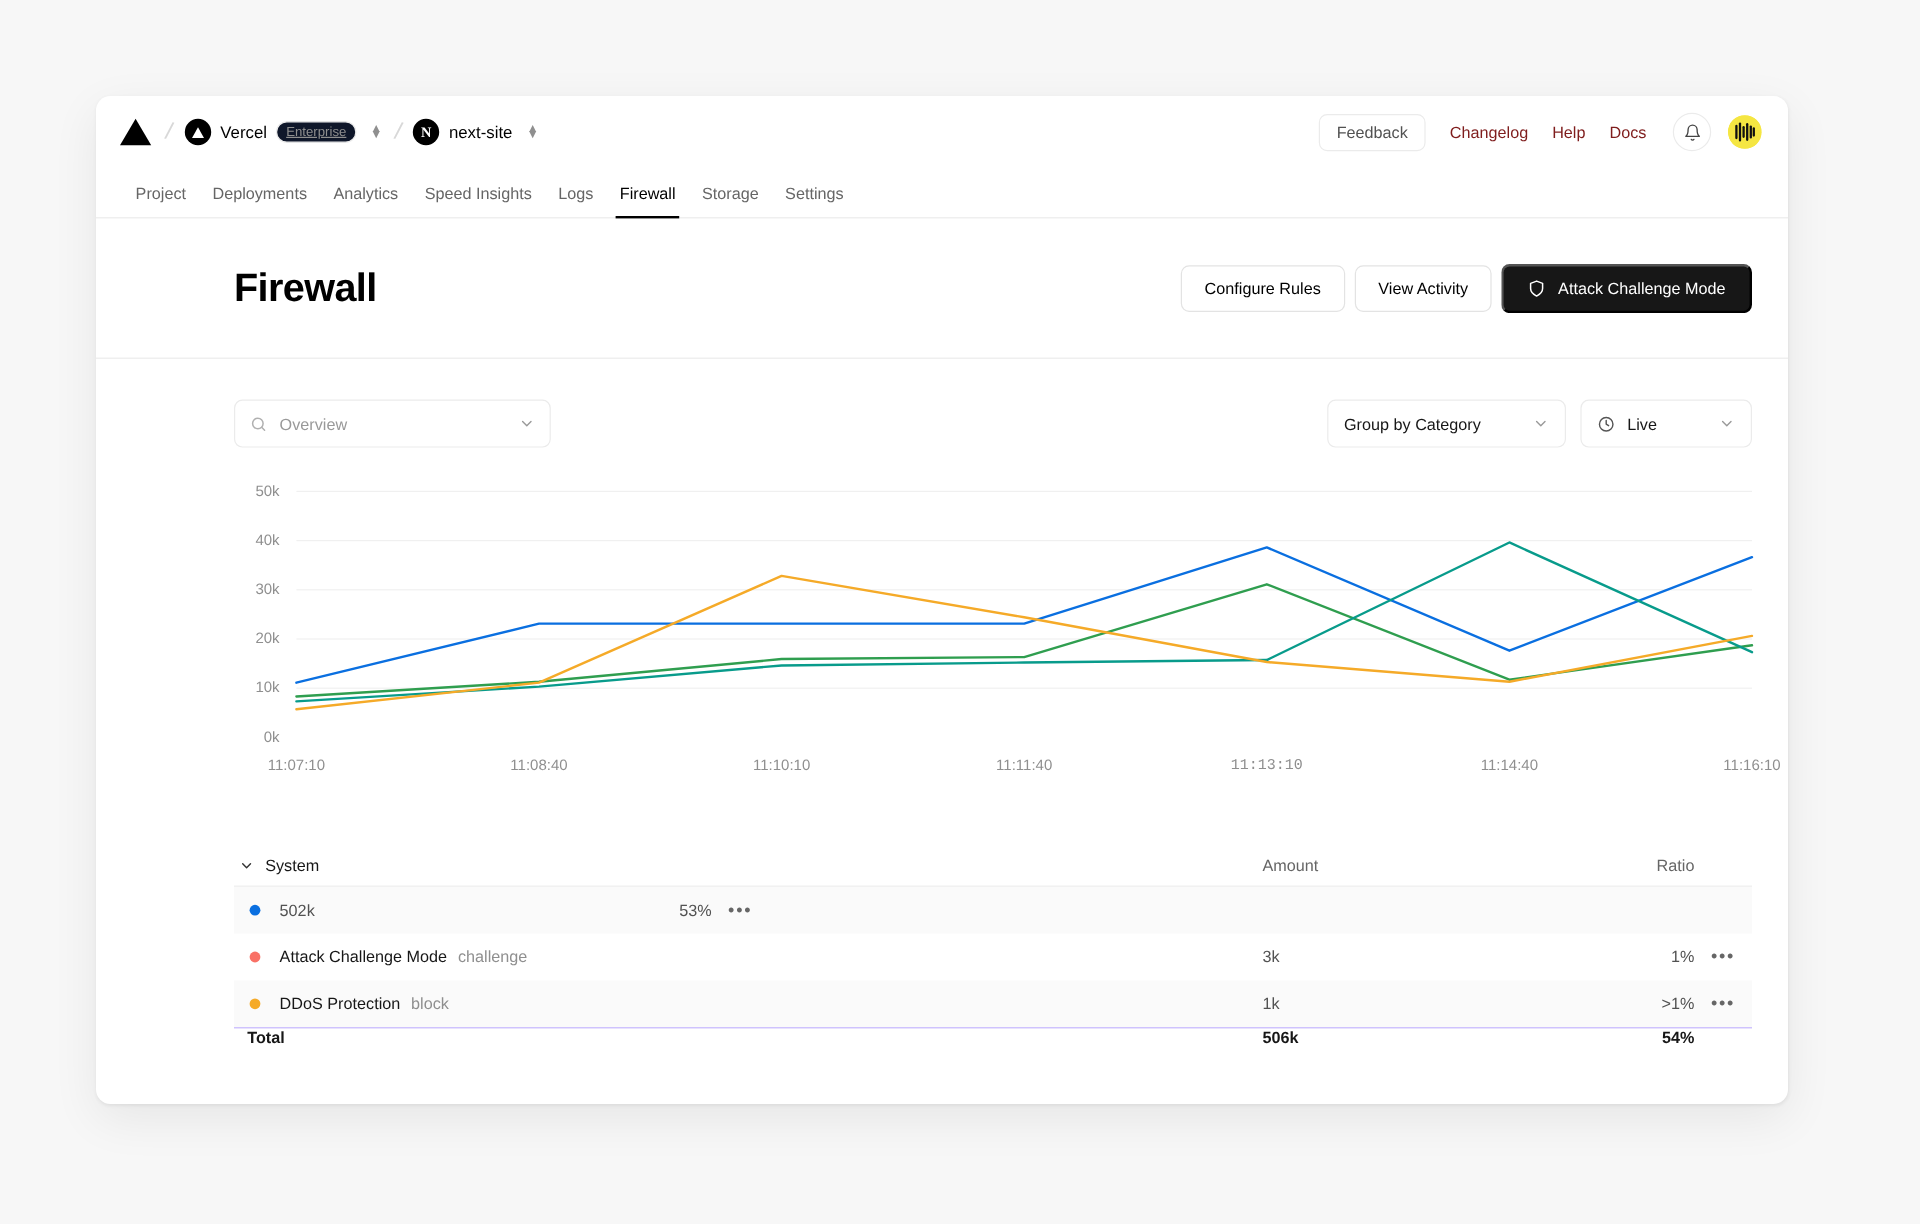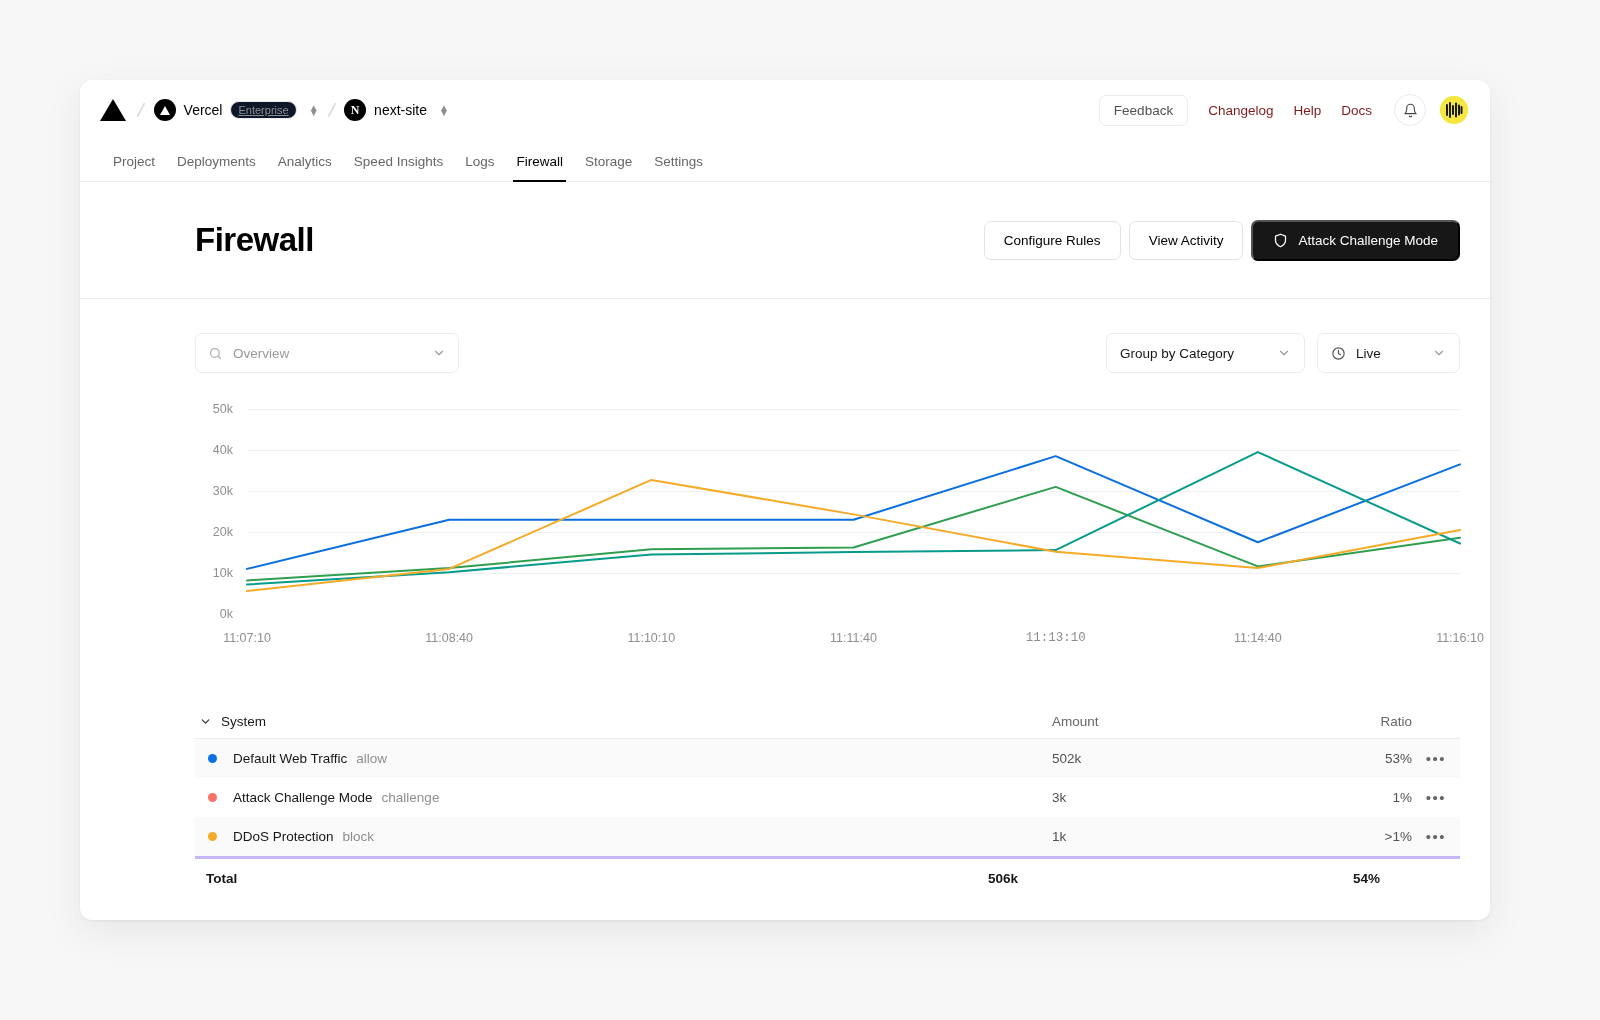--- a/index.html
+++ b/index.html
@@ -176,23 +176,22 @@
   }
   .trow.alt { background: #fafafa; }
   .dot { width: 9px; height: 9px; border-radius: 50%; margin: 0 16px 0 13px; flex: none; }
   .cell-name { flex: 1; font-size: 13.5px; color: #171717; font-weight: 500; display: flex; align-items: baseline; gap: 9px; }
   .cell-name .act { font-weight: 400; color: #8f8f8f; }
   .cell-amount { width: 240px; font-size: 13.5px; color: #525252; }
   .cell-ratio { width: 120px; font-size: 13.5px; color: #525252; text-align: right; }
   .cell-more { width: 48px; text-align: right; padding-right: 14px; color: #666; font-size: 15px; letter-spacing: 1.5px; }
 
   .totalrow {
-    display: flex; align-items: center; height: 42px;
-    border-top: 3px solid #c4b5fd;
-    gap: 32px;
+    display: flex; align-items: flex-start; height: 42px;
+    border-top: 1px solid #c4b5fd;
   }
   .total-label { flex: 1; font-size: 13.5px; font-weight: 600; color: #171717; padding-left: 11px; }
   .total-amount { width: 240px; font-size: 13.5px; font-weight: 600; color: #171717; }
   .total-ratio { width: 120px; font-size: 13.5px; font-weight: 600; color: #171717; text-align: right; }
 </style>
 </head>
 <body>
 
 <div id="app-window">
 
@@ -352,24 +351,20 @@
             </svg>
         </span>
         <span class="th-sys">System</span>
         <span class="th-amount">Amount</span>
         <span class="th-ratio">Ratio</span>
         <span class="th-pad"></span>
       </div>
       <div id="tbody">
           <div class="trow alt">
             <span class="dot" style="background:#0a6fe0"></span>
-            <span class="cell-name">
-              <span>Default Web Traffic</span>
-              <span class="act">allow</span>
-            </span>
             <span class="cell-amount">502k</span>
             <span class="cell-ratio">53%</span>
             <span class="cell-more">•••</span>
           </div>
           <div class="trow">
             <span class="dot" style="background:#f97166"></span>
             <span class="cell-name">
               <span>Attack Challenge Mode</span>
               <span class="act">challenge</span>
             </span>

